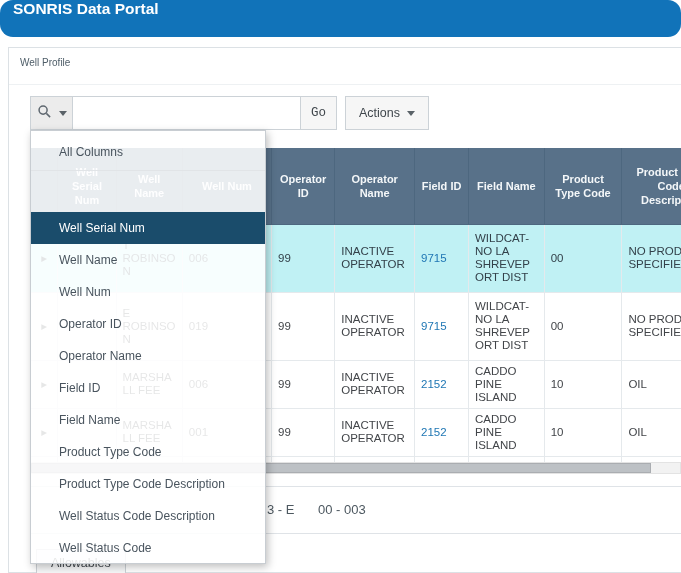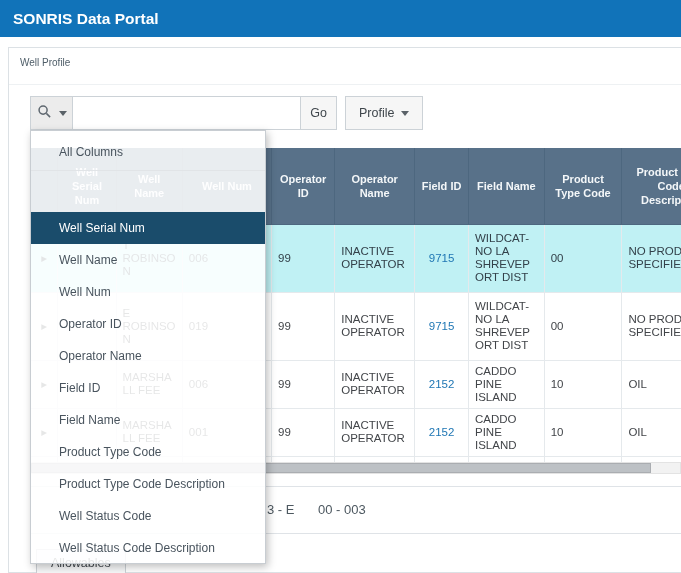--- a/index.html
+++ b/index.html
@@ -11,22 +11,22 @@
   }
   *{box-sizing:border-box;}
   html,body{margin:0;padding:0;}
   body{
     width:681px;height:573px;position:relative;overflow:hidden;
     font-family:"Liberation Sans",sans-serif;background:#fff;color:#404040;
   }
   
   .topbar{
     position:absolute;left:0;top:0;width:681px;height:37px;
-    background:var(--topbar);color:#fff;display:flex;align-items:center;
-    padding-left:13px;font-size:15.5px;font-weight:bold;z-index:40;
+    background:var(--topbar);color:#fff;display:flex;align-items:flex-start;
+    padding-left:13px;font-size:15.5px;font-weight:bold;z-index:40;border-radius:13px;
   }
   
   .outer-region{
     position:absolute;left:8px;top:47px;width:673px;height:526px;
     border:1px solid #dce1e5;border-right:none;background:#fff;z-index:1;
   }
   .region-title{
     position:absolute;left:20px;top:57px;font-size:10px;color:#4e5d68;z-index:2;
   }
   .region-title-rule{
@@ -43,40 +43,40 @@
   .caret{
     display:inline-block;width:0;height:0;margin-left:7px;
     border-left:4px solid transparent;border-right:4px solid transparent;
     border-top:5px solid #5a6268;
   }
   .search-input{
     width:228px;border:1px solid #ccd2d7;border-left:none;padding:0 8px;
     font-size:12.5px;color:#404040;outline:none;background:#fff;
     font-family:"Liberation Sans",sans-serif;
   }
-  .go-btn{width:37px;margin-left:-1px;}
+  .go-btn{width:37px;margin-left:-1px;font-family:Liberation Mono, monospace;}
   .actions-btn{margin-left:8px;padding:0 13px;}
   
   .report-wrap{
     position:absolute;left:30px;top:148px;width:651px;height:314px;
     overflow:hidden;z-index:5;border-left:1px solid #dfe3e6;
   }
   table.report{border-collapse:collapse;table-layout:fixed;width:690px;}
   table.report th{
     background:var(--table-header);color:#f4f7f9;font-size:11px;font-weight:bold;
     text-align:center;vertical-align:middle;height:76px;padding:4px 5px;
     border-right:1px solid #4d677f;border-bottom:1px solid #4d677f;line-height:14px;
   }
   table.report td{
     font-size:11.5px;color:#424549;padding:4px 6px;vertical-align:middle;
     border-right:1px solid #e5e9ec;border-bottom:1px solid #e5e9ec;
     background:#fff;line-height:13px;word-wrap:break-word;
   }
   tr.selected td{background:var(--selected-row);color:#33414a;}
-  td.col-field_id{text-align:center;}
+  td.col-field_id{text-align:left;}
   td .link{color:var(--link);cursor:pointer;}
   td.icon-cell{text-align:center;color:#8a9199;font-size:11px;}
   tr.h68 td{height:68px;}
   tr.h34 td{height:34px;}
   tr.h40 td{height:40px;}
   
   .hscroll{
     position:absolute;left:30px;top:462px;width:651px;height:12px;
     background:#f2f2f2;border:1px solid #e3e3e3;z-index:6;
   }
@@ -234,35 +234,35 @@
       <svg width="15" height="15" viewBox="0 0 16 16">
         <circle cx="6.5" cy="6.5" r="4.3" fill="none" stroke="#5f6870" stroke-width="1.6"></circle>
         <line x1="10" y1="10" x2="14" y2="14" stroke="#5f6870" stroke-width="1.6"></line>
       </svg>
     </span>
     <span class="caret"></span>
   </div>
   <input class="search-input" value="" placeholder="" style="">
   <div class="btn go-btn">Go</div>
   <div class="btn actions-btn">
-    <span>Profile</span>
+    <span>Actions</span>
     <span class="caret"></span>
   </div>
 </div>
 
 <div class="search-menu">
   <div class="menu-item all-columns">All Columns</div>
   <div class="menu-divider"></div>
   <div class="menu-gap"></div>
   <div id="menu-items">
       <div class="menu-item selected">Well Serial Num</div>
       <div class="menu-item">Well Name</div>
       <div class="menu-item">Well Num</div>
       <div class="menu-item">Operator ID</div>
       <div class="menu-item">Operator Name</div>
       <div class="menu-item">Field ID</div>
       <div class="menu-item">Field Name</div>
       <div class="menu-item">Product Type Code</div>
       <div class="menu-item">Product Type Code Description</div>
+      <div class="menu-item">Well Status Code Description</div>
       <div class="menu-item">Well Status Code</div>
-      <div class="menu-item">Well Status Code Description</div>
     </div>
 </div>
 
 </body></html>

